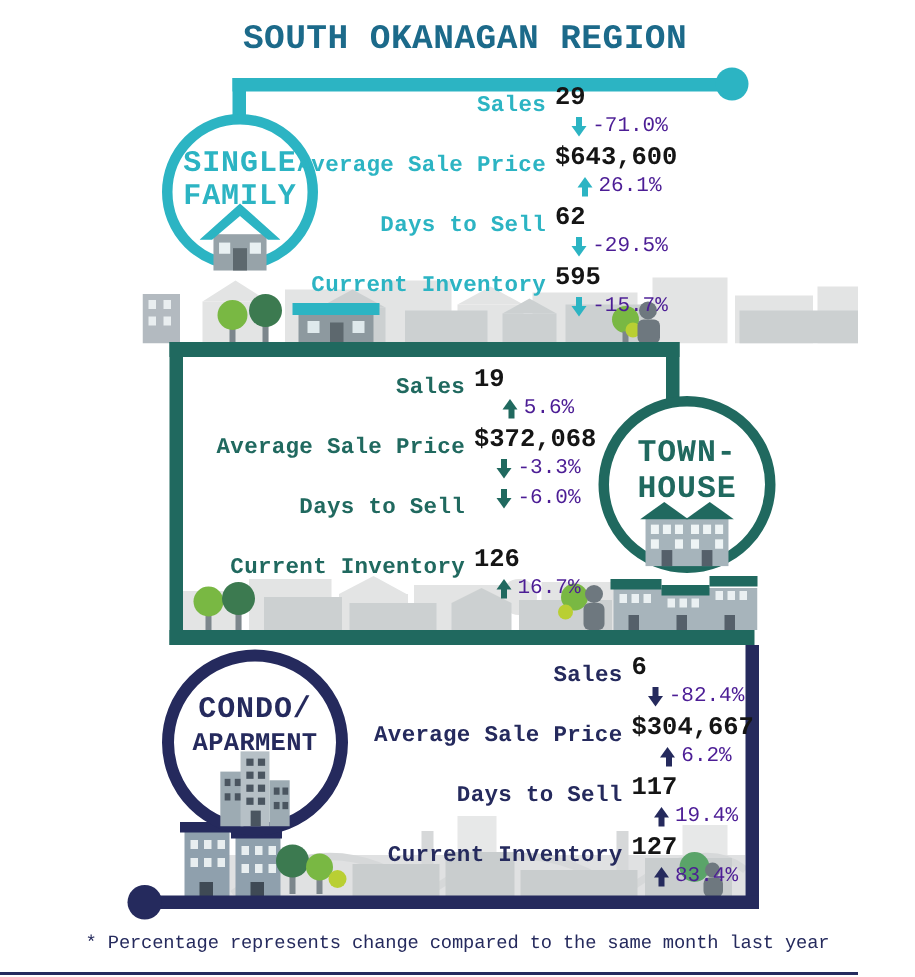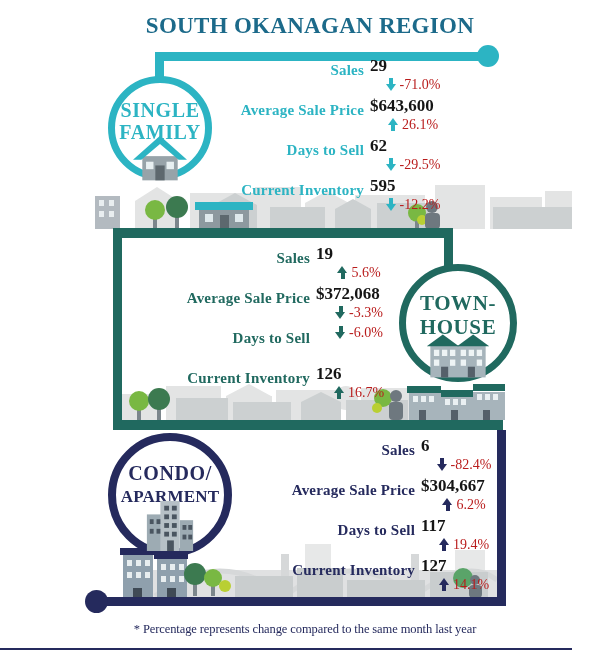--- a/index.html
+++ b/index.html
@@ -1,17 +1,17 @@
 <!DOCTYPE html>
 <html><head>
 <meta charset="utf-8">
 <style>
   html,body{margin:0;padding:0;background:#fff;}
   #page{position:relative;width:572px;height:651px;background:#fff;overflow:hidden;
-        font-family:Liberation Serif, serif;
+        font-family:Liberation Mono, monospace;
         --teal:#2cb4c3; --dteal:#20695f; --navy:#252a5d; --titlec:#1c6a8a;}
   .title{position:absolute;left:0;top:13px;width:620px;text-align:center;
          font-size:23px;font-weight:bold;color:var(--titlec);letter-spacing:.3px;z-index:6;}
   
   .bar{position:absolute;z-index:3;}
   .tb{background:var(--teal);} .gb{background:var(--dteal);} .nb{background:var(--navy);}
   .dot{position:absolute;border-radius:50%;z-index:3;}
   
   .circle{position:absolute;border-radius:50%;box-sizing:border-box;text-align:center;
           font-weight:bold;letter-spacing:.6px;z-index:5;background:transparent;}
@@ -22,21 +22,21 @@
   .c3{left:108px;top:433px;width:124px;height:124px;border:8px solid var(--navy);
       color:var(--navy);font-size:20px;line-height:23px;padding-top:21px;}
   .c3 .l2{font-size:17px;letter-spacing:.2px;}
   .cicon{position:absolute;left:50%;transform:translateX(-50%);z-index:6;}
   
   .stats{position:absolute;display:flex;flex-direction:column;z-index:6;}
   .row{height:40px;display:flex;align-items:flex-start;}
   .slabel{width:180px;text-align:right;font-weight:bold;font-size:15px;padding-top:6px;letter-spacing:.2px;}
   .sval{width:86px;margin-left:6px;}
   .v{font-size:17px;font-weight:bold;color:#151515;line-height:20px;white-space:nowrap;}
-  .chg{display:flex;align-items:center;justify-content:center;font-size:14px;color:#b91c1c;line-height:17px;white-space:nowrap;}
+  .chg{display:flex;align-items:center;justify-content:center;font-size:14px;color:#4c1d95;line-height:17px;white-space:nowrap;}
   .sec0 .slabel,.sec0 .arrow{color:var(--teal);}
   .sec1 .slabel,.sec1 .arrow{color:var(--dteal);}
   .sec2 .slabel,.sec2 .arrow{color:var(--navy);}
   
   .arrow{display:inline-block;position:relative;width:11px;height:13px;margin-right:3px;flex:0 0 11px;}
   .arrow.down::before{content:"";position:absolute;left:0;bottom:0;
       border-left:5.5px solid transparent;border-right:5.5px solid transparent;border-top:7px solid currentColor;}
   .arrow.down::after{content:"";position:absolute;left:3.5px;top:0;width:4px;height:7px;background:currentColor;}
   .arrow.up::before{content:"";position:absolute;left:0;top:0;
       border-left:5.5px solid transparent;border-right:5.5px solid transparent;border-bottom:7px solid currentColor;}
@@ -146,21 +146,21 @@
             <span>-29.5%</span>
           </div>
         </div>
     </div>
     <div class="row">
       <div class="slabel">Current Inventory</div>
       <div class="sval">
           <div class="v">595</div>
         <div class="chg">
             <span class="arrow down"></span>
-            <span>-12.2%</span>
+            <span>-15.7%</span>
           </div>
         </div>
     </div>
   </div>
 
   <div class="bar gb" style="left:113px;top:228px;width:340px;height:10px;"></div>
   <div class="bar gb" style="left:444px;top:228px;width:9px;height:38px;"></div>
   <div class="bar gb" style="left:113px;top:228px;width:9px;height:202px;"></div>
   <div class="bar gb" style="left:113px;top:420px;width:390px;height:10px;"></div>
 
@@ -392,21 +392,21 @@
             <span>19.4%</span>
           </div>
         </div>
     </div>
     <div class="row">
       <div class="slabel">Current Inventory</div>
       <div class="sval">
           <div class="v">127</div>
         <div class="chg">
             <span class="arrow up"></span>
-            <span>14.1%</span>
+            <span>83.4%</span>
           </div>
         </div>
     </div>
   </div>
 
   <div class="footnote">* Percentage represents change compared to the same month last year</div>
   <div class="pageline"></div>
 
 </div>
 

